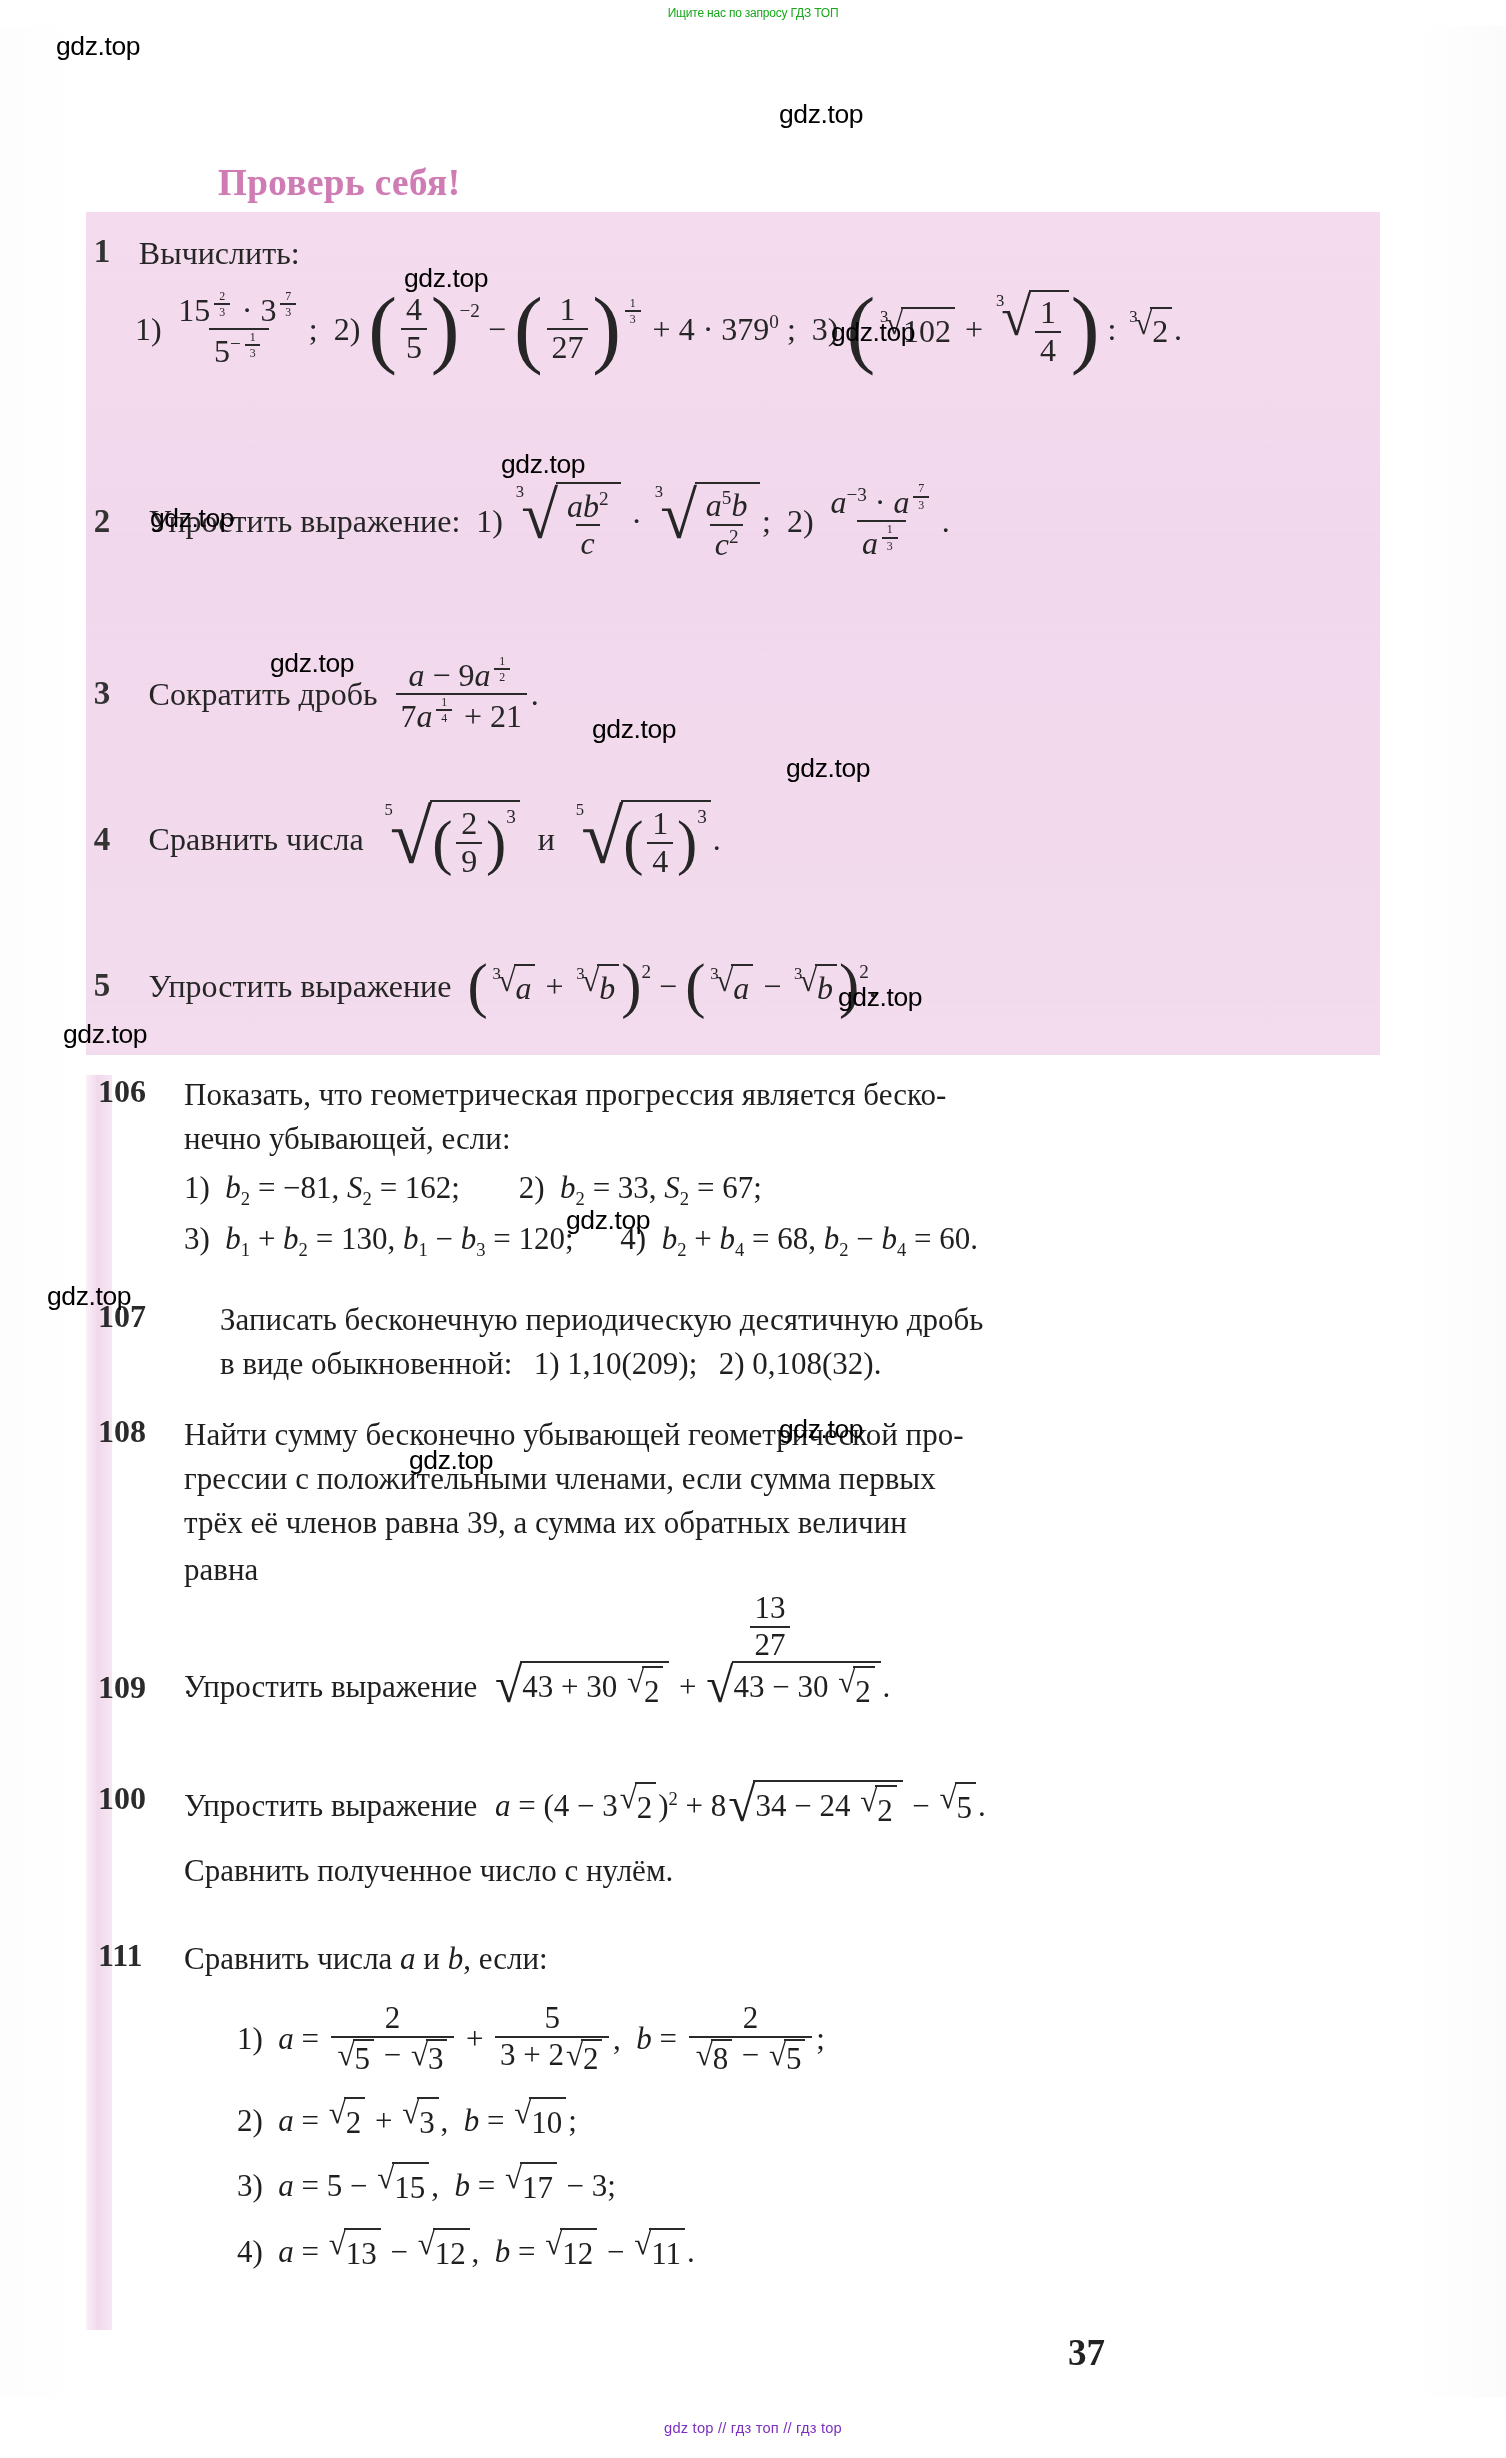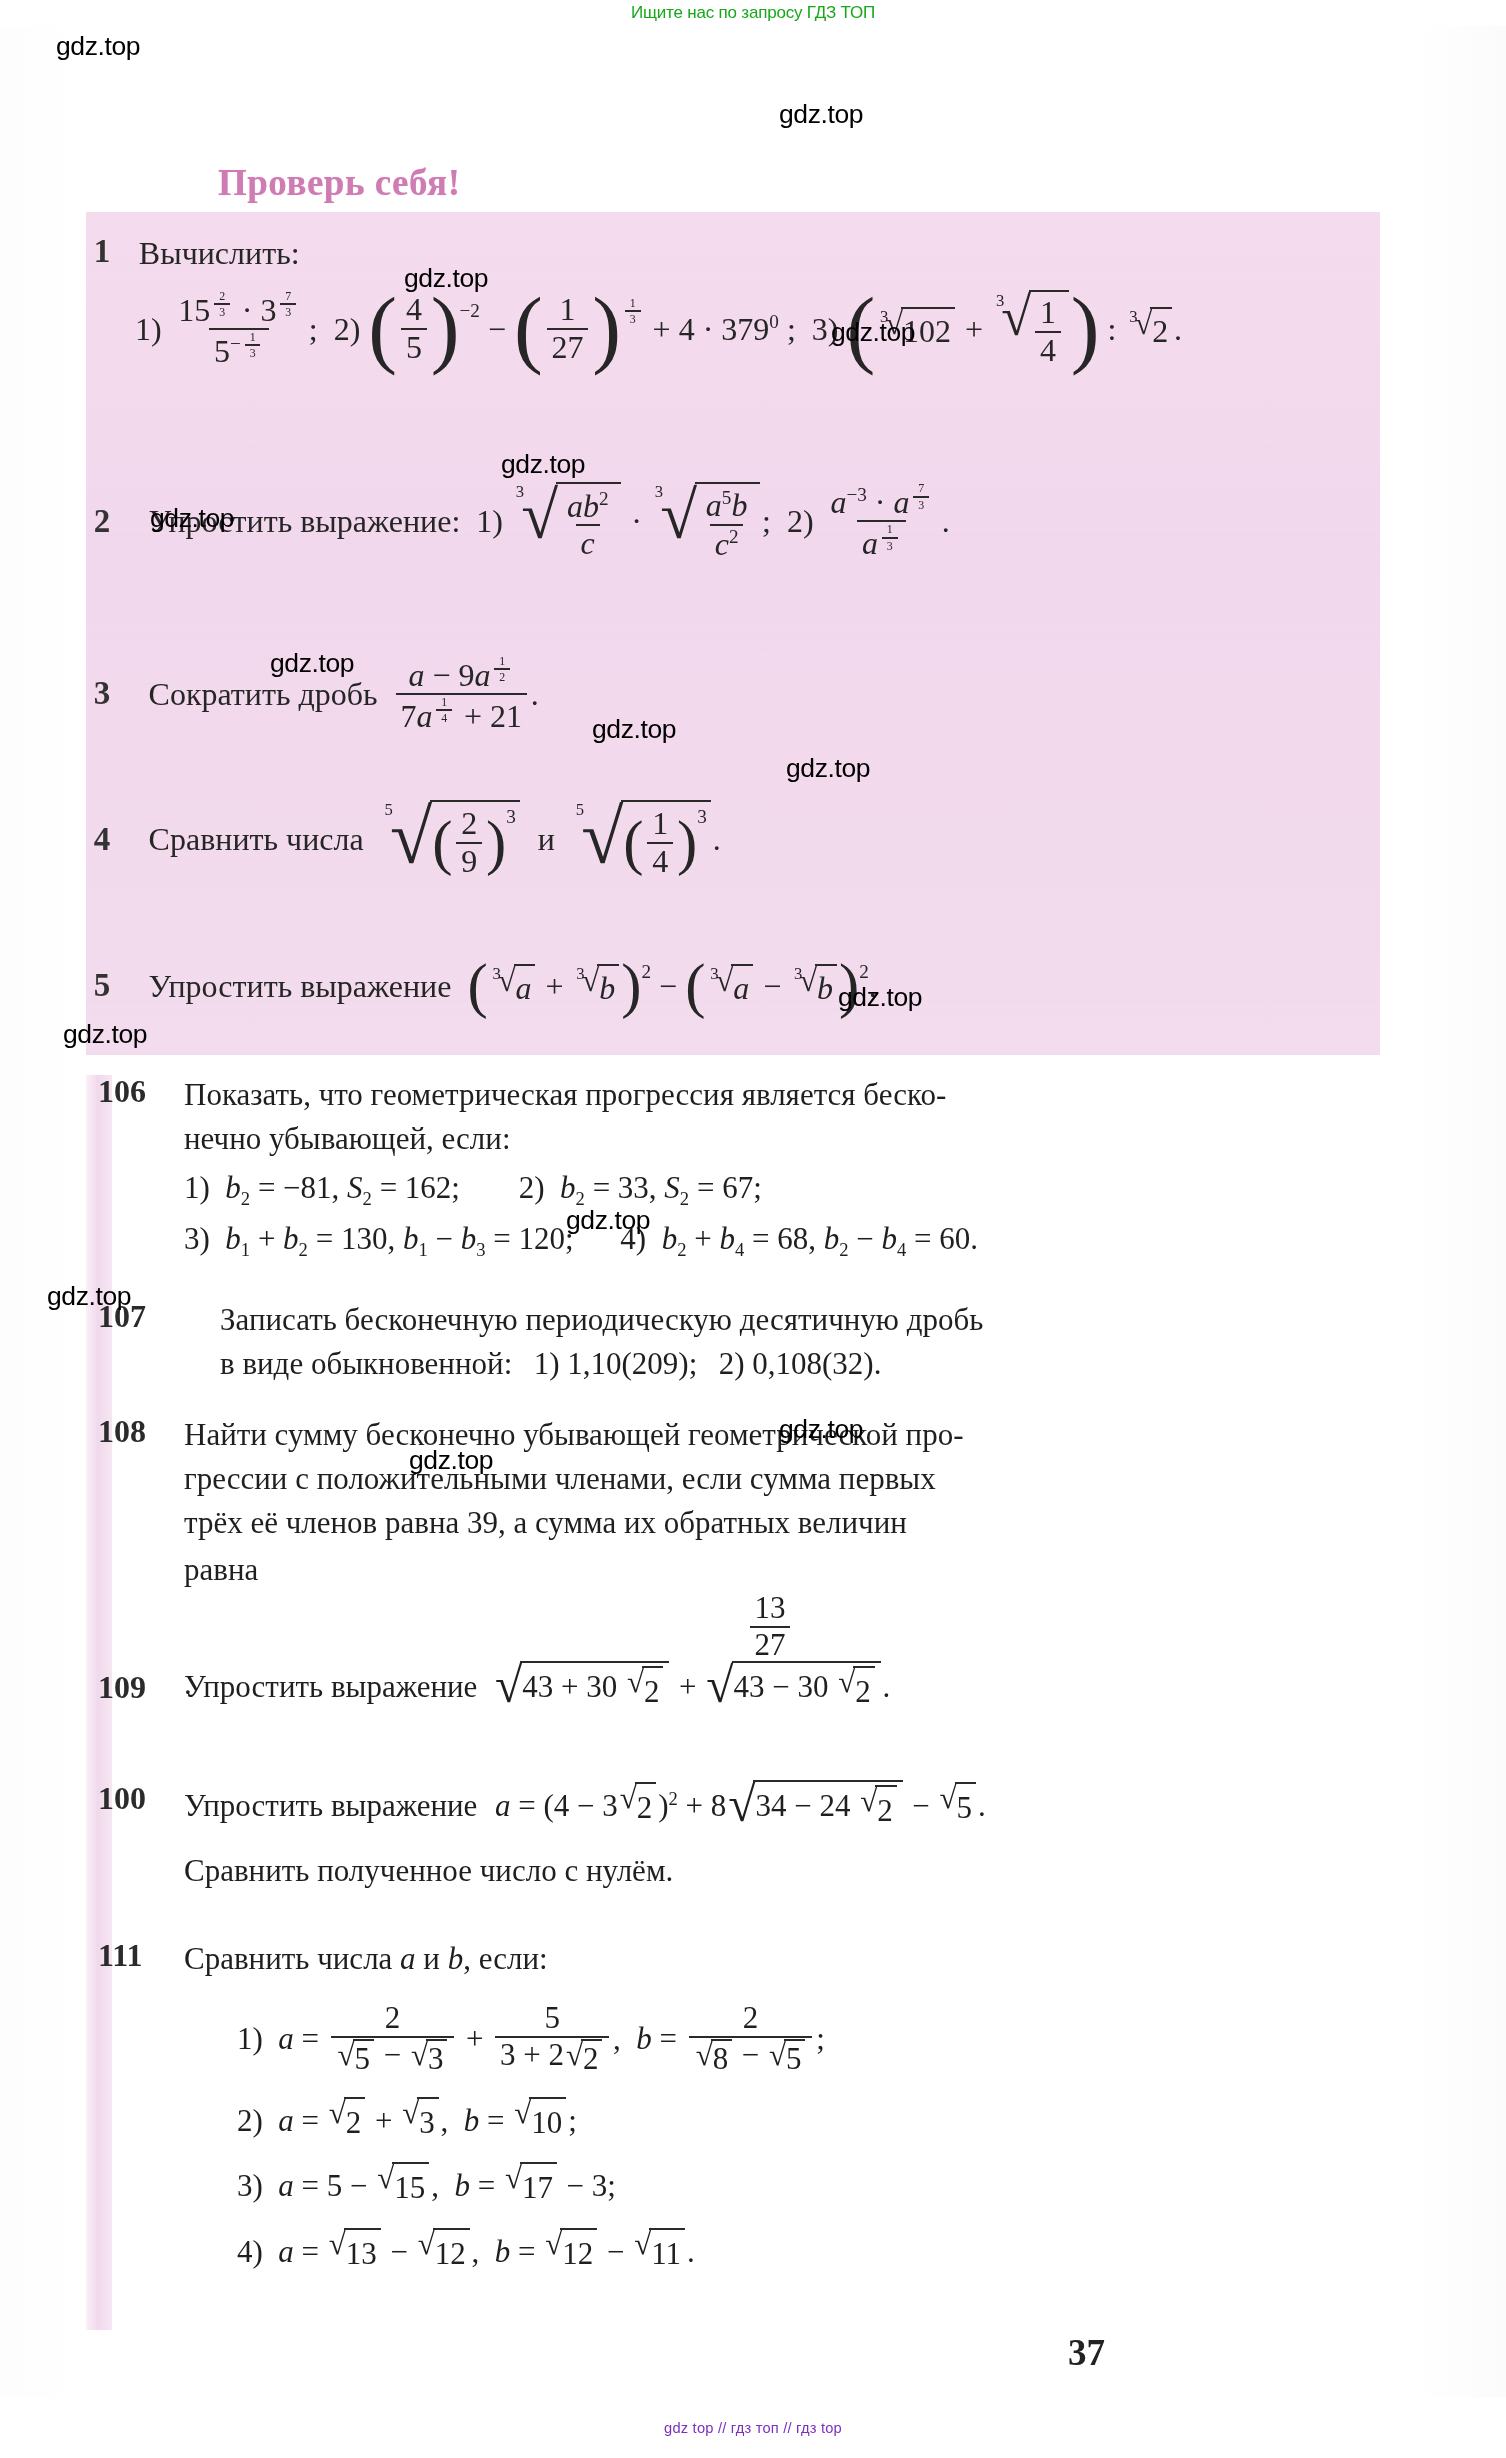--- a/index.html
+++ b/index.html
@@ -13,21 +13,21 @@
     color:#2a2a2a;
   }
 
   
   .top-banner{
     position:absolute; top:0; left:0; width:1506px; height:25.5px;
     display:flex; align-items:center; justify-content:center;
   }
   .top-banner span{
     color:#17a81a; font-family:"Liberation Sans", sans-serif;
-    font-size:17px; letter-spacing:-0.2px; white-space:nowrap;
+    font-size:12px; letter-spacing:-0.2px; white-space:nowrap;
   }
 
   
   .page{
     position:absolute; top:25.5px; left:0; width:1506px; height:2372px;
     background:#ffffff;
   }
   
   .paper-tint{
     position:absolute; inset:0;

